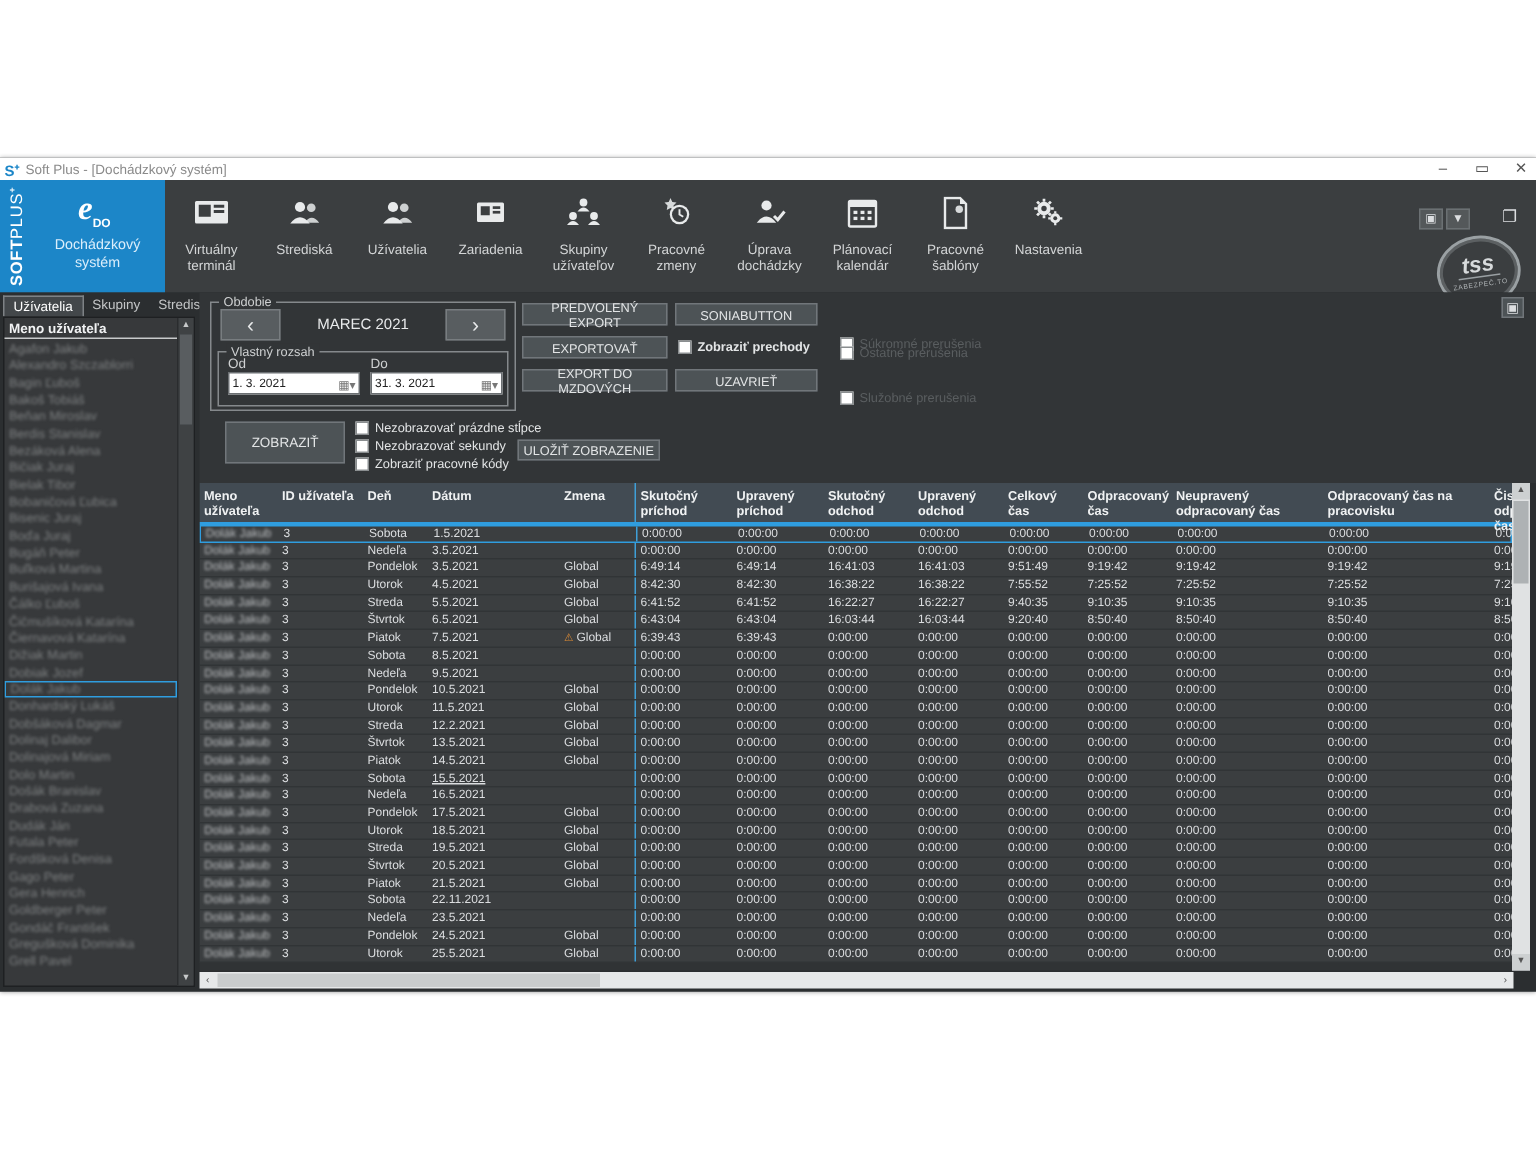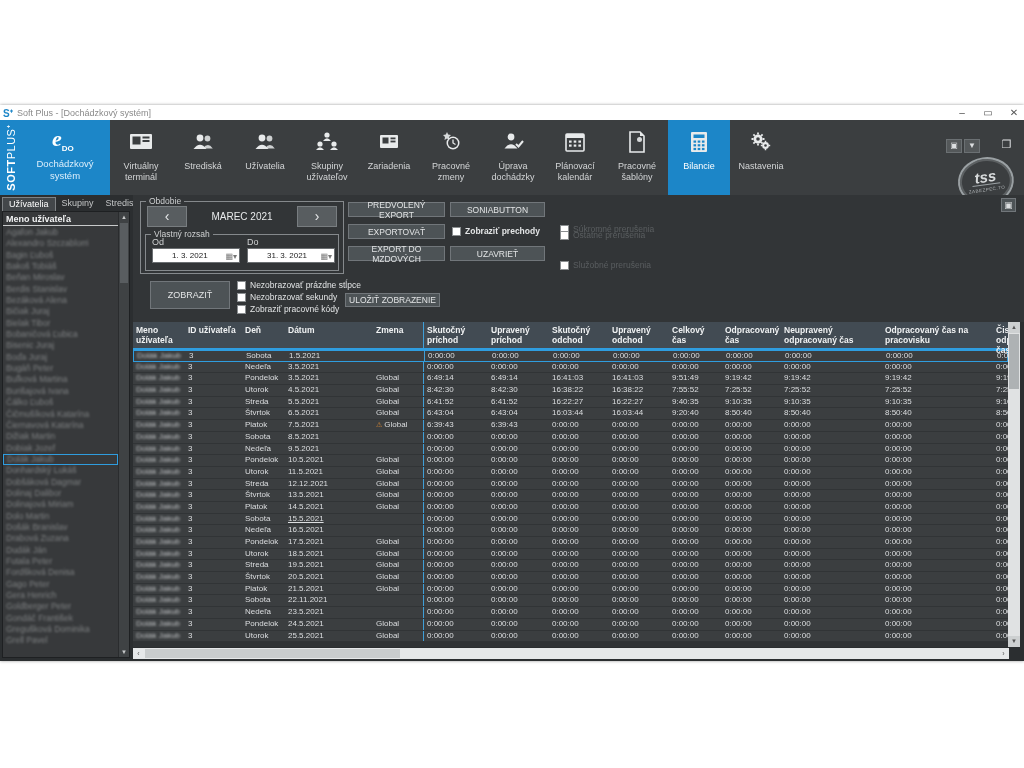--- a/index.html
+++ b/index.html
@@ -53,21 +53,21 @@
 
   
   .fpanel { position:absolute; left:133px; top:0; right:0; height:127px; background:#323537; }
   .group { position:absolute; border:1px solid #85898c; }
   .group > .glabel { position:absolute; top:-6px; left:5px; background:#323537; font-size:8.5px; color:#cfd1d2; padding:0 3px; }
   .g-obdobie { left:7px; top:6px; width:204px; height:73px; }
   .nav-btn { position:absolute; top:4px; width:40px; height:21px; background:#585d60; border:1px solid #787d80; color:#e8eaeb; font-size:14px; text-align:center; line-height:19px; cursor:pointer; }
   .month { position:absolute; top:9px; left:48px; width:106px; text-align:center; color:#e8eaeb; font-size:10px; }
   .g-rozsah { left:4px; top:32px; width:194px; height:37px; }
   .dlabel { position:absolute; top:2px; font-size:9px; color:#cfd1d2; }
-  .dinput { position:absolute; top:13px; width:88px; height:15px; background:#fff; border:1px solid #6b6f72; font-size:8px; color:#222; line-height:13px; padding-left:19px; cursor:text; }
+  .dinput { position:absolute; top:13px; width:88px; height:15px; background:#fff; border:1px solid #6b6f72; font-size:8px; color:#222; line-height:13px; padding-left:2px; cursor:text; }
   .dinput .cal { position:absolute; right:2px; top:1px; font-size:8px; color:#777; cursor:pointer; }
   .btn { position:absolute; background:#4d5356; border:1px solid #71767a; color:#e3e5e6; font-size:8.5px; text-align:center; cursor:pointer; display:flex; align-items:center; justify-content:center; }
   .cb-row { position:absolute; display:flex; align-items:center; gap:4px; font-size:8.5px; color:#e3e5e6; cursor:pointer; white-space:nowrap; }
   .cb { width:9px; height:9px; background:#fff; border:1px solid #8a8e90; flex:none; }
   .cb-row.dis { color:#5a5e60; }
   .expand-btn { position:absolute; right:8px; top:3px; width:15px; height:14px; background:#4d5356; border:1px solid #71767a; color:#dcdee0; font-size:9px; text-align:center; line-height:12px; cursor:pointer; }
 
   
   .tablewrap { position:absolute; left:133px; top:127px; right:16px; bottom:14px; background:#303335; overflow:hidden; }
   .thead { display:flex; height:28px; background:#424b53; border-bottom:2px solid #2f9ddf; }
@@ -135,41 +135,41 @@
               <circle cx="9" cy="6" r="3.4"></circle>
               <path d="M2.5,17 q6.5,-8.5 13,0 z"></path>
               <circle cx="16.5" cy="6.5" r="2.9" opacity=".85"></circle>
               <path d="M12,16.5 q4.8,-6.8 9.8,0 z" opacity=".85"></path>
             </svg>
           </div>
           <div>Užívatelia</div>
         </div>
         <div class="titem">
           <div class="ic">
+            <svg width="24" height="20" viewBox="0 0 24 20">
+              <rect x="3" y="3" width="18" height="13" rx="1"></rect>
+              <rect x="5.5" y="5.5" width="6" height="6" fill="#3b3e40"></rect>
+              <rect x="13.5" y="5.5" width="5" height="1.8" fill="#3b3e40"></rect>
+              <rect x="13.5" y="8.6" width="5" height="1.8" fill="#3b3e40"></rect>
+            </svg>
+          </div>
+          <div>Zariadenia</div>
+        </div>
+        <div class="titem">
+          <div class="ic">
             <svg width="24" height="22" viewBox="0 0 24 22">
               <circle cx="12" cy="4" r="2.6"></circle>
               <path d="M8,10 q4,-5.5 8,0 z"></path>
               <circle cx="5" cy="13" r="2.6"></circle>
               <path d="M1,19 q4,-5.5 8,0 z"></path>
               <circle cx="19" cy="13" r="2.6"></circle>
               <path d="M15,19 q4,-5.5 8,0 z"></path>
             </svg>
           </div>
           <div>Skupiny užívateľov</div>
-        </div>
-        <div class="titem">
-          <div class="ic">
-            <svg width="24" height="20" viewBox="0 0 24 20">
-              <rect x="3" y="3" width="18" height="13" rx="1"></rect>
-              <rect x="5.5" y="5.5" width="6" height="6" fill="#3b3e40"></rect>
-              <rect x="13.5" y="5.5" width="5" height="1.8" fill="#3b3e40"></rect>
-              <rect x="13.5" y="8.6" width="5" height="1.8" fill="#3b3e40"></rect>
-            </svg>
-          </div>
-          <div>Zariadenia</div>
         </div>
         <div class="titem">
           <div class="ic">
             <svg width="24" height="22" viewBox="0 0 24 22">
               <g>
                 <path d="M8 1 l1.2 2.6 L12 4 l-2 2 L10.5 9 L8 7.6 L5.5 9 L6 6 L4 4 l2.8 -.4 z" opacity=".9"></path>
                 <circle cx="14" cy="12" r="6.5"></circle>
                 <circle cx="14" cy="12" r="5" fill="#3b3e40"></circle>
                 <path d="M14 8.5 v3.5 l2.5 1.5" stroke="#e8eaeb" stroke-width="1.3" fill="none"></path>
               </g>
@@ -206,40 +206,20 @@
         </div>
         <div class="titem">
           <div class="ic">
             <svg width="20" height="22" viewBox="0 0 20 22">
               <path d="M3 1 h10 l4 4 v16 h-14 z" fill="none" stroke="#e8eaeb" stroke-width="1.6"></path>
               <path d="M13 1 l4 4 h-4 z"></path>
               <circle cx="12.5" cy="8.5" r="2.5" opacity=".9"></circle>
             </svg>
           </div>
           <div>Pracovné šablóny</div>
-        </div>
-        <div class="titem active">
-          <div class="ic">
-            <svg width="18" height="22" viewBox="0 0 18 22">
-              <rect x="1" y="1" width="16" height="20" rx="1"></rect>
-              <rect x="3.5" y="3.5" width="11" height="3.5" fill="#1c86c8"></rect>
-              <g fill="#1c86c8">
-                <rect x="3.5" y="9.5" width="2.6" height="2.2"></rect>
-                <rect x="7.7" y="9.5" width="2.6" height="2.2"></rect>
-                <rect x="11.9" y="9.5" width="2.6" height="2.2"></rect>
-                <rect x="3.5" y="13.2" width="2.6" height="2.2"></rect>
-                <rect x="7.7" y="13.2" width="2.6" height="2.2"></rect>
-                <rect x="11.9" y="13.2" width="2.6" height="2.2"></rect>
-                <rect x="3.5" y="16.9" width="2.6" height="2.2"></rect>
-                <rect x="7.7" y="16.9" width="2.6" height="2.2"></rect>
-                <rect x="11.9" y="16.9" width="2.6" height="2.2"></rect>
-              </g>
-            </svg>
-          </div>
-          <div>Bilancie</div>
         </div>
         <div class="titem">
           <div class="ic">
             <svg width="24" height="22" viewBox="0 0 24 22">
               <g>
                 <circle cx="9" cy="8" r="4.5"></circle>
                 <circle cx="9" cy="8" r="1.8" fill="#3b3e40"></circle>
                 <g stroke="#e8eaeb" stroke-width="1.8">
                   <path d="M9 1.5 v2 M9 12.5 v2 M2.5 8 h2 M13.5 8 h2 M4.4 3.4 l1.4 1.4 M12.2 11.2 l1.4 1.4 M13.6 3.4 l-1.4 1.4 M5.8 11.2 l-1.4 1.4"></path>
                 </g>
@@ -569,21 +549,21 @@
             <div class="td" style="width: 53px;">0:00:00</div>
             <div class="td" style="width: 59px;">0:00:00</div>
             <div class="td" style="width: 101px;">0:00:00</div>
             <div class="td" style="width: 111px;">0:00:00</div>
             <div class="td" style="width: 55px;">0:00:00</div>
           </div>
           <div class="tr">
             <div class="td name" style="width: 52px;">Dolák Jakub</div>
             <div class="td" style="width: 57px;">3</div>
             <div class="td" style="width: 43px;">Streda</div>
-            <div class="td" style="width: 88px;">12.12.2021</div>
+            <div class="td" style="width: 88px;">12.2.2021</div>
             <div class="td" style="width: 50px;">Global</div>
             <div class="td sepcol" style="width: 65px;">0:00:00</div>
             <div class="td" style="width: 61px;">0:00:00</div>
             <div class="td" style="width: 60px;">0:00:00</div>
             <div class="td" style="width: 60px;">0:00:00</div>
             <div class="td" style="width: 53px;">0:00:00</div>
             <div class="td" style="width: 59px;">0:00:00</div>
             <div class="td" style="width: 101px;">0:00:00</div>
             <div class="td" style="width: 111px;">0:00:00</div>
             <div class="td" style="width: 55px;">0:00:00</div>

